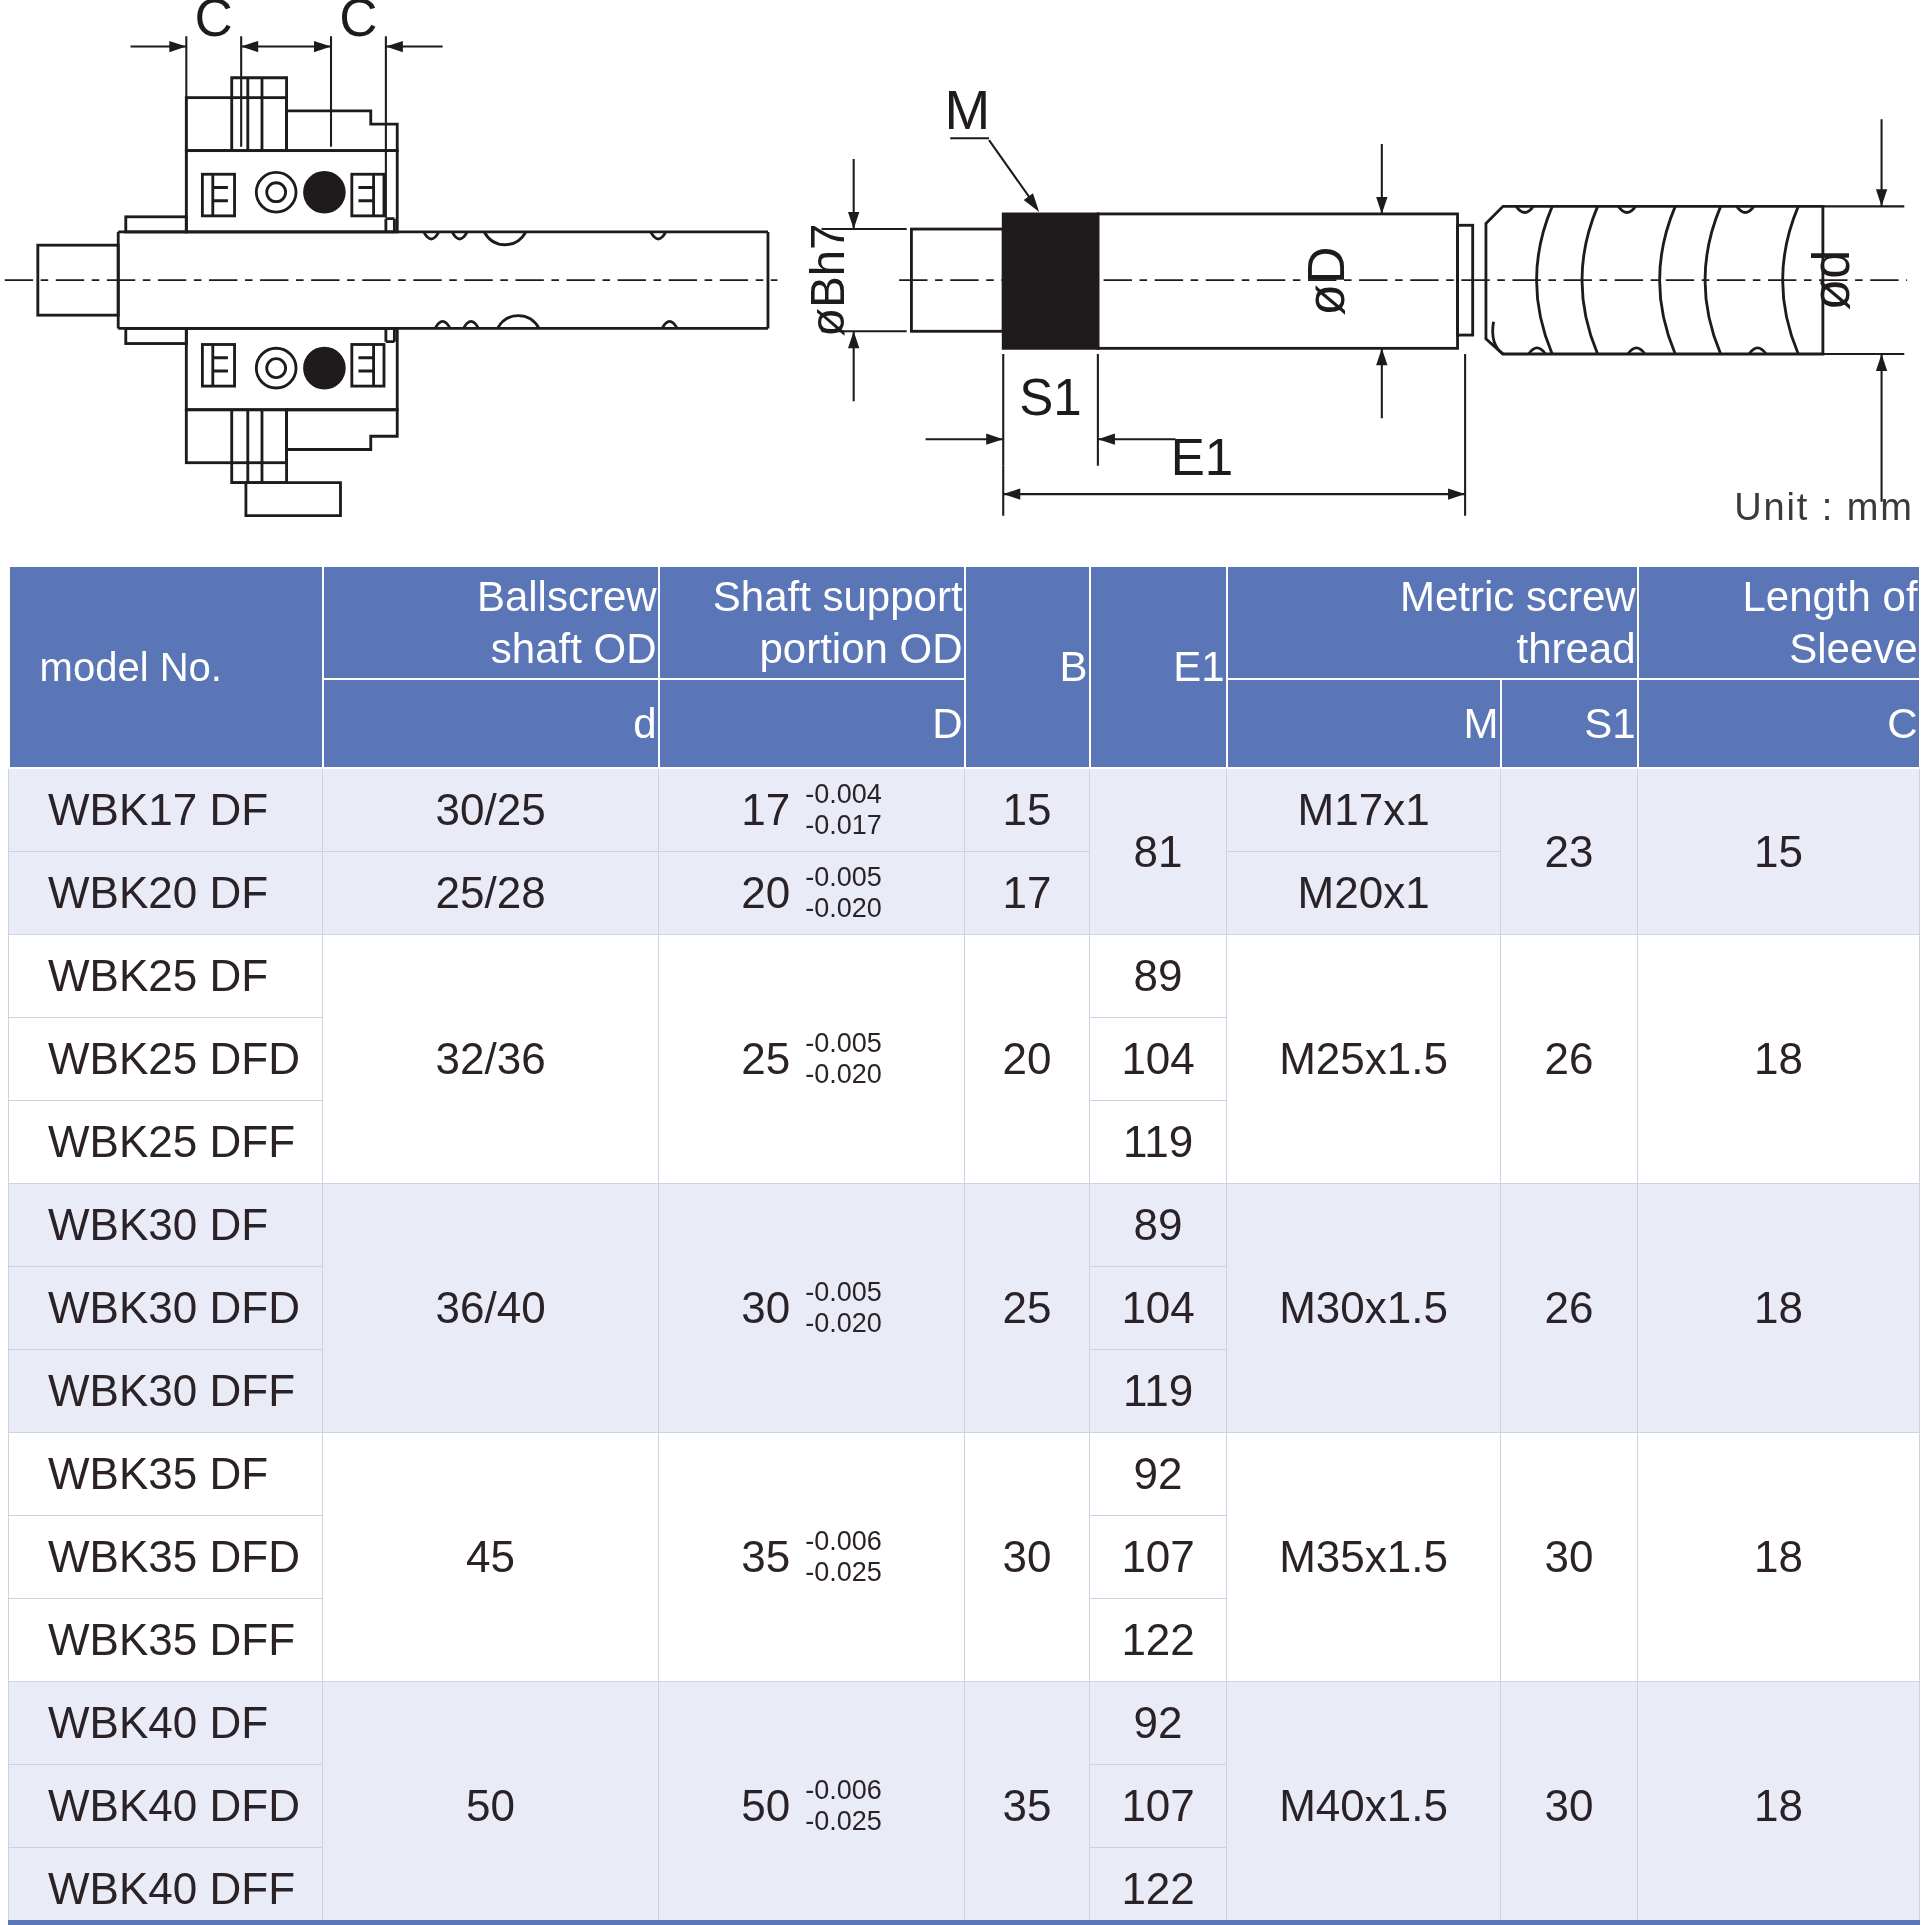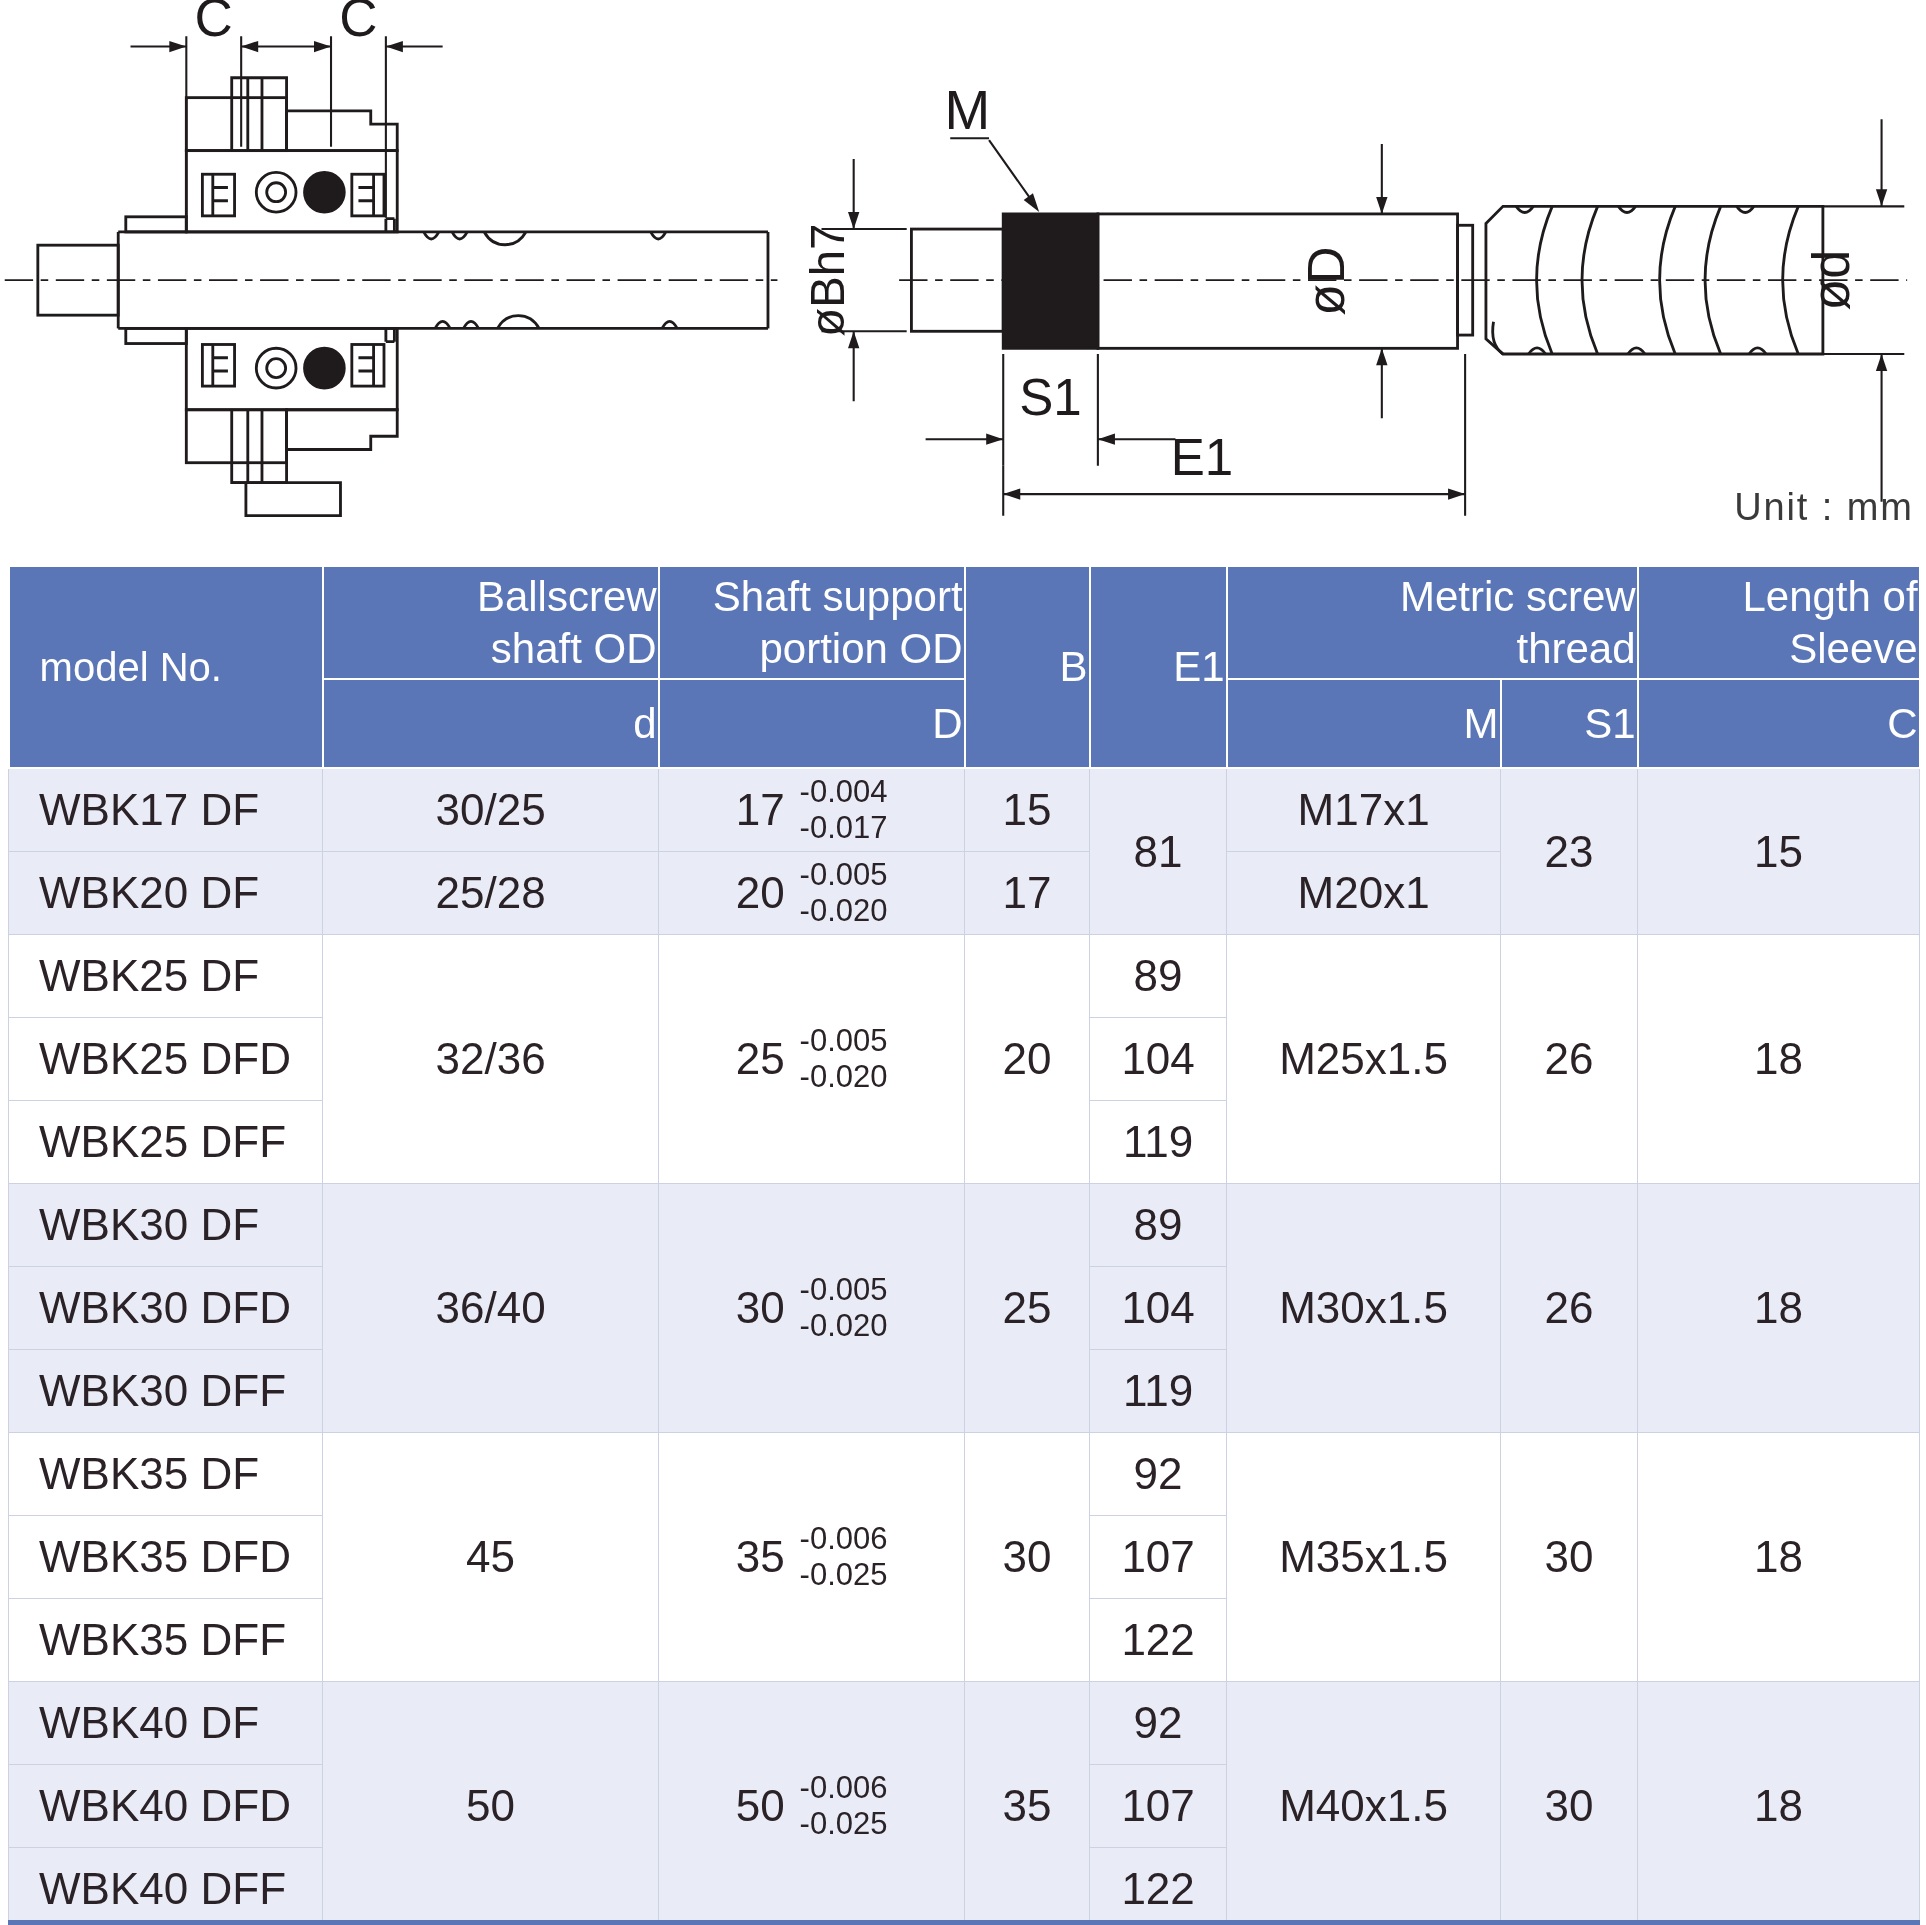--- a/index.html
+++ b/index.html
@@ -29,24 +29,24 @@
     white-space:pre-line;line-height:1.22;text-align:right;vertical-align:middle;
   }
   thead tr.h1{height:113px}
   thead tr.h2{height:89px}
   th.model-h{text-align:left;padding-left:30px;font-size:40px;}
   tbody td{
     border:0.9px solid #ccd2e2;text-align:center;vertical-align:middle;
     font-size:44px;height:82px;background:#ffffff;padding:0;
   }
   tbody tr.shade td{background:#e9ecf6;}
-  td.model{text-align:left;padding-left:30px;}
+  td.model{text-align:left;padding-left:39px;}
   .tolwrap{display:flex;align-items:center;justify-content:center;gap:15px;}
   .tval{font-size:44px;}
-  .tstack{display:flex;flex-direction:column;font-size:31px;line-height:1.15;text-align:left;}
+  .tstack{display:flex;flex-direction:column;font-size:27px;line-height:1.15;text-align:left;}
   .bottom-strip{
     position:absolute;left:7.6px;top:1920px;width:1912px;height:5.7px;background:#5b76b6;
   }
 </style>
 </head>
 <body>
 
 <svg id="drawLeft" class="drawing" width="785" height="549" viewBox="0 0 830 580">
 
   <line x1="5" y1="296" x2="822" y2="296" stroke="#1f1b1c" stroke-width="1.8" stroke-dasharray="30 8 8 8"></line>

